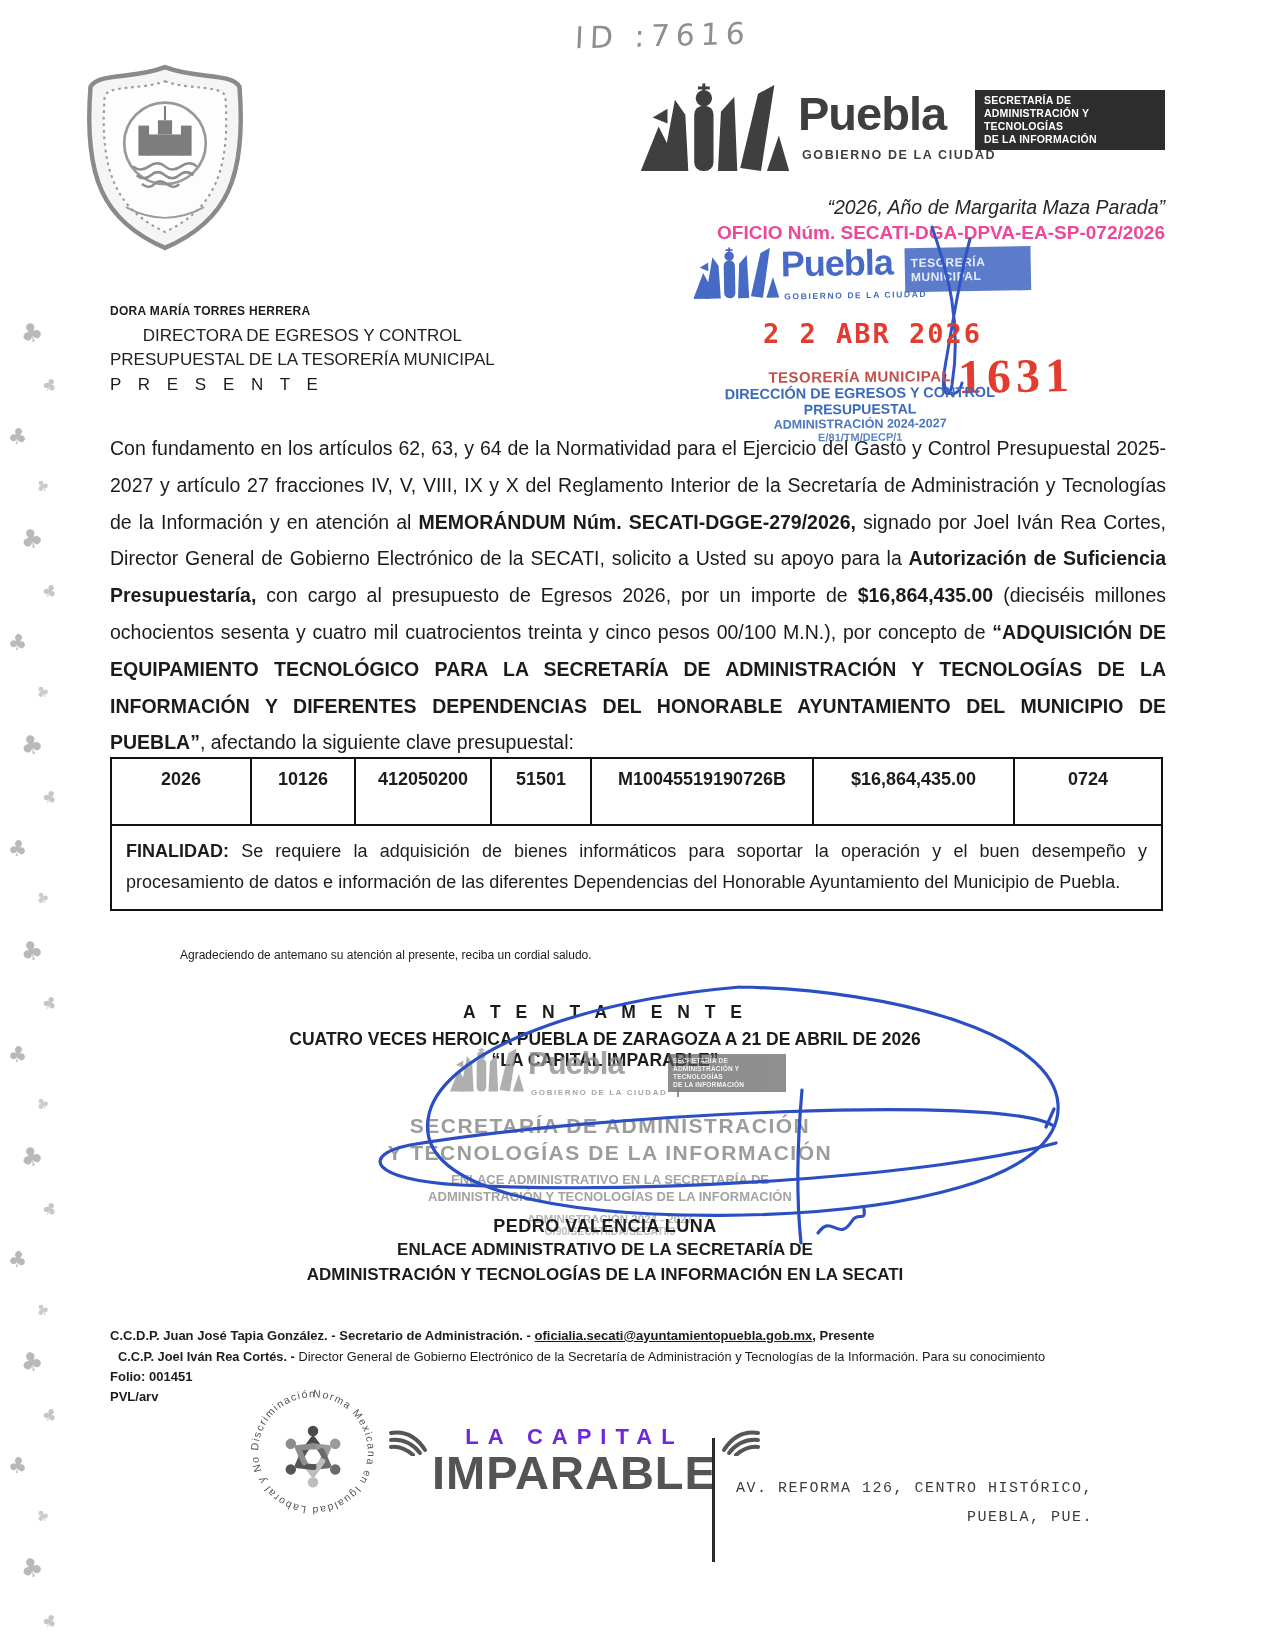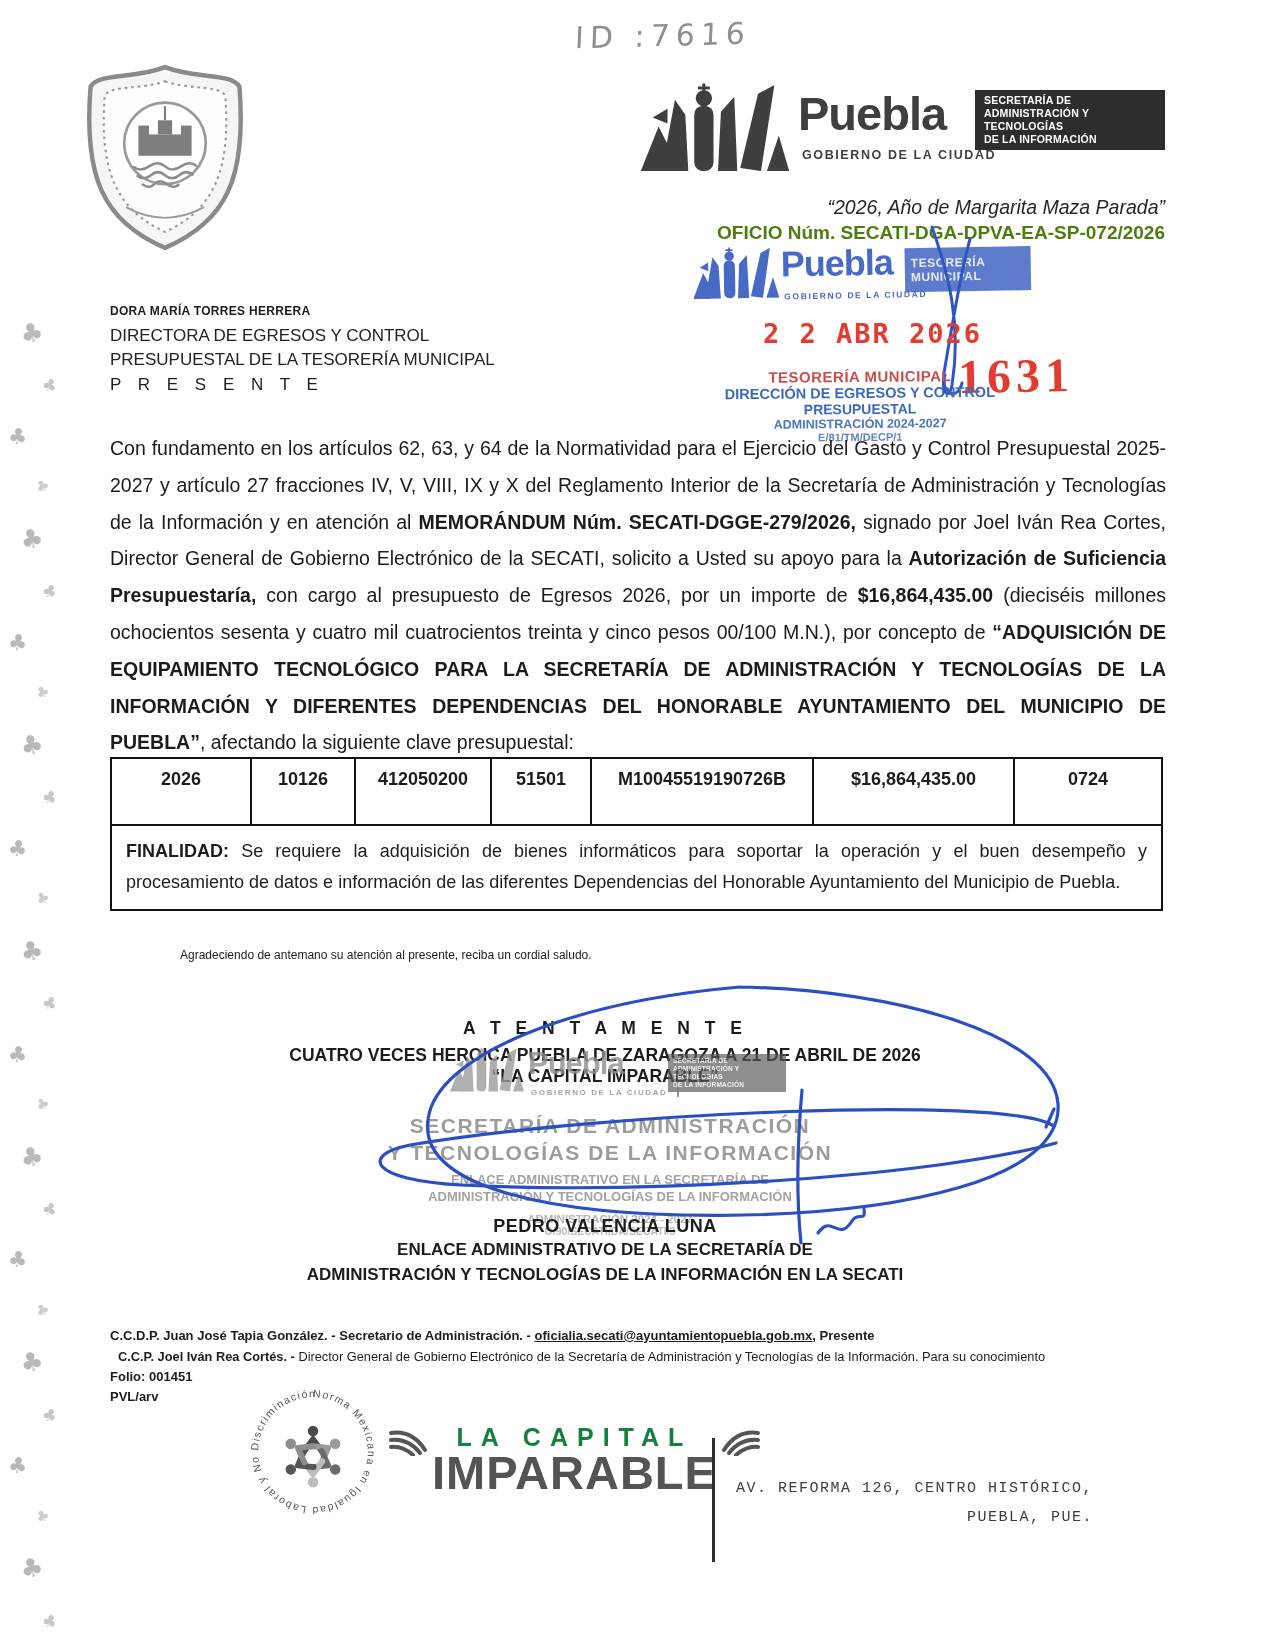--- a/index.html
+++ b/index.html
@@ -31,21 +31,21 @@
   .wordmark{font-weight:800;color:#3f3f3f;letter-spacing:-1px;line-height:1;}
   .tagline{font-weight:700;color:#3f3f3f;letter-spacing:1.6px;}
   .hdr-sky{left:0;top:0;}
   .hdr-word{left:158px;top:8px;font-size:47px;}
   .hdr-tag{left:162px;top:66px;font-size:12.5px;}
   .dept-box{left:335px;top:8px;width:190px;height:60px;background:#2d2d2d;color:#ffffff;
     display:flex;flex-direction:column;justify-content:center;padding-left:9px;box-sizing:border-box;}
   .dept-box div{font-size:10.5px;font-weight:700;line-height:13px;letter-spacing:.2px;}
 
   .year-legend{right:104px;top:196px;font-size:19.5px;font-style:italic;font-weight:500;color:#262626;}
-  .oficio-num{right:104px;top:222px;font-size:19px;font-weight:700;color:#4d7c0f;}
+  .oficio-num{right:104px;top:222px;font-size:19px;font-weight:700;color:#ec4899;}
 
   
   .blue-stamp{left:693px;top:243px;width:345px;height:72px;transform:rotate(-1deg);opacity:.93;}
   .blue{color:#3a5fc0;}
   .bs-sky{left:0;top:0;}
   .bs-word{left:88px;top:2px;font-size:36px;color:#3a5fc0;}
   .bs-tag{left:91px;top:47px;font-size:8.5px;color:#3a5fc0;}
   .blue-box{left:212px;top:6px;width:126px;height:44px;background:#3a5fc0;opacity:.88;color:#dfe7fb;
     display:flex;flex-direction:column;justify-content:center;padding-left:6px;box-sizing:border-box;}
   .blue-box div{font-size:12px;font-weight:800;line-height:14px;letter-spacing:.5px;}
@@ -58,41 +58,41 @@
   .recv-lines{left:695px;top:368px;width:330px;text-align:center;transform:rotate(-.5deg);}
   .recv-lines .r0{font-size:15px;font-weight:700;color:#c2504b;letter-spacing:.5px;}
   .recv-lines .r1{font-size:14.5px;font-weight:700;color:#3a6ab8;}
   .recv-lines .r2{font-size:14px;font-weight:700;color:#3a6ab8;}
   .recv-lines .r3{font-size:12.5px;font-weight:700;color:#4a77c0;}
   .recv-lines .r4{font-size:11px;font-weight:600;color:#5d83c4;}
 
   
   .addressee{left:110px;top:299px;line-height:24.5px;}
   .addr-name{font-size:12px;font-weight:800;letter-spacing:.3px;}
-  .addr-t{font-size:17px;color:#222;}
+  .addr-t{font-size:17px;color:#222;text-align:center;}
   .addr-p{font-size:17px;letter-spacing:6px;}
 
   
   .body{left:110px;top:430px;width:1056px;font-size:19.5px;line-height:36.8px;
     text-align:justify;color:#1b1b1b;margin:0;}
 
   
   .budget{left:110px;top:757px;width:1053px;border:2.5px solid #111;box-sizing:border-box;}
   .thead,.trow{display:grid;grid-template-columns:140px 104px 136px 100px 222px 201px auto;}
   .thead>div{background:#c9c9c9;border-right:2px solid #111;border-bottom:2px solid #111;
     font-size:15.5px;font-weight:700;text-align:center;display:flex;align-items:center;justify-content:center;
     min-height:52px;line-height:18px;padding:2px 6px;box-sizing:border-box;}
   .thead>div:last-child,.trow>div:last-child{border-right:none;}
   .trow>div{border-right:2px solid #111;border-bottom:2px solid #111;font-size:18px;font-weight:700;
     text-align:center;padding:10px 4px 34px 4px;box-sizing:border-box;}
   .tfin{font-size:18px;line-height:30.5px;text-align:justify;padding:10px 14px 12px 14px;}
 
   .closing{left:180px;top:948px;font-size:12px;}
 
-  .atent{left:170px;top:1002px;width:870px;text-align:center;margin-top:16px;}
+  .atent{left:170px;top:1002px;width:870px;text-align:center;}
   .atent .a0{font-size:17.5px;font-weight:800;letter-spacing:5px;margin-bottom:6px;}
   .atent .a1{font-size:17.5px;font-weight:800;}
   .atent .a2{font-size:17.5px;font-weight:800;}
 
   
   .gray{color:#9c9c9c;}
   .gray-stamp{left:350px;top:1046px;width:520px;}
   .gs-brand{position:relative;height:66px;width:440px;margin:0 auto;opacity:.8;}
   .gs-sky{left:60px;top:0;}
   .gs-word{left:138px;top:2px;font-size:31px;color:#8f8f8f;}
@@ -112,21 +112,21 @@
   
   .ccblock{left:110px;top:1325px;width:1060px;}
   .cc0{font-size:13px;line-height:21px;}
   .cc1{font-size:12.8px;line-height:21px;padding-left:8px;}
   .cc2,.cc3,.cc4{font-size:13px;line-height:20px;}
 
   
   .badge{left:243px;top:1382px;}
   .capital{left:388px;top:1424px;display:flex;align-items:flex-start;}
   .cap-text{text-align:center;margin:0 4px;}
-  .cap1{font-size:25px;font-weight:700;letter-spacing:9px;color:#15803d;line-height:26px;}
+  .cap1{font-size:22px;font-weight:700;letter-spacing:9px;color:#6d28d9;line-height:26px;}
   .cap2{font-size:47px;font-weight:800;letter-spacing:1px;color:#545454;line-height:46px;}
   .addr-divider{left:712px;top:1438px;width:2.5px;height:124px;background:#2c2c2c;}
   .address{left:736px;top:1474px;font-family:"Liberation Mono",monospace;font-size:15px;
     color:#3d3d3d;letter-spacing:1.5px;line-height:29px;text-align:right;}
 
   svg.overlay{position:absolute;pointer-events:none;}
 </style>
 </head>
 <body>
 

